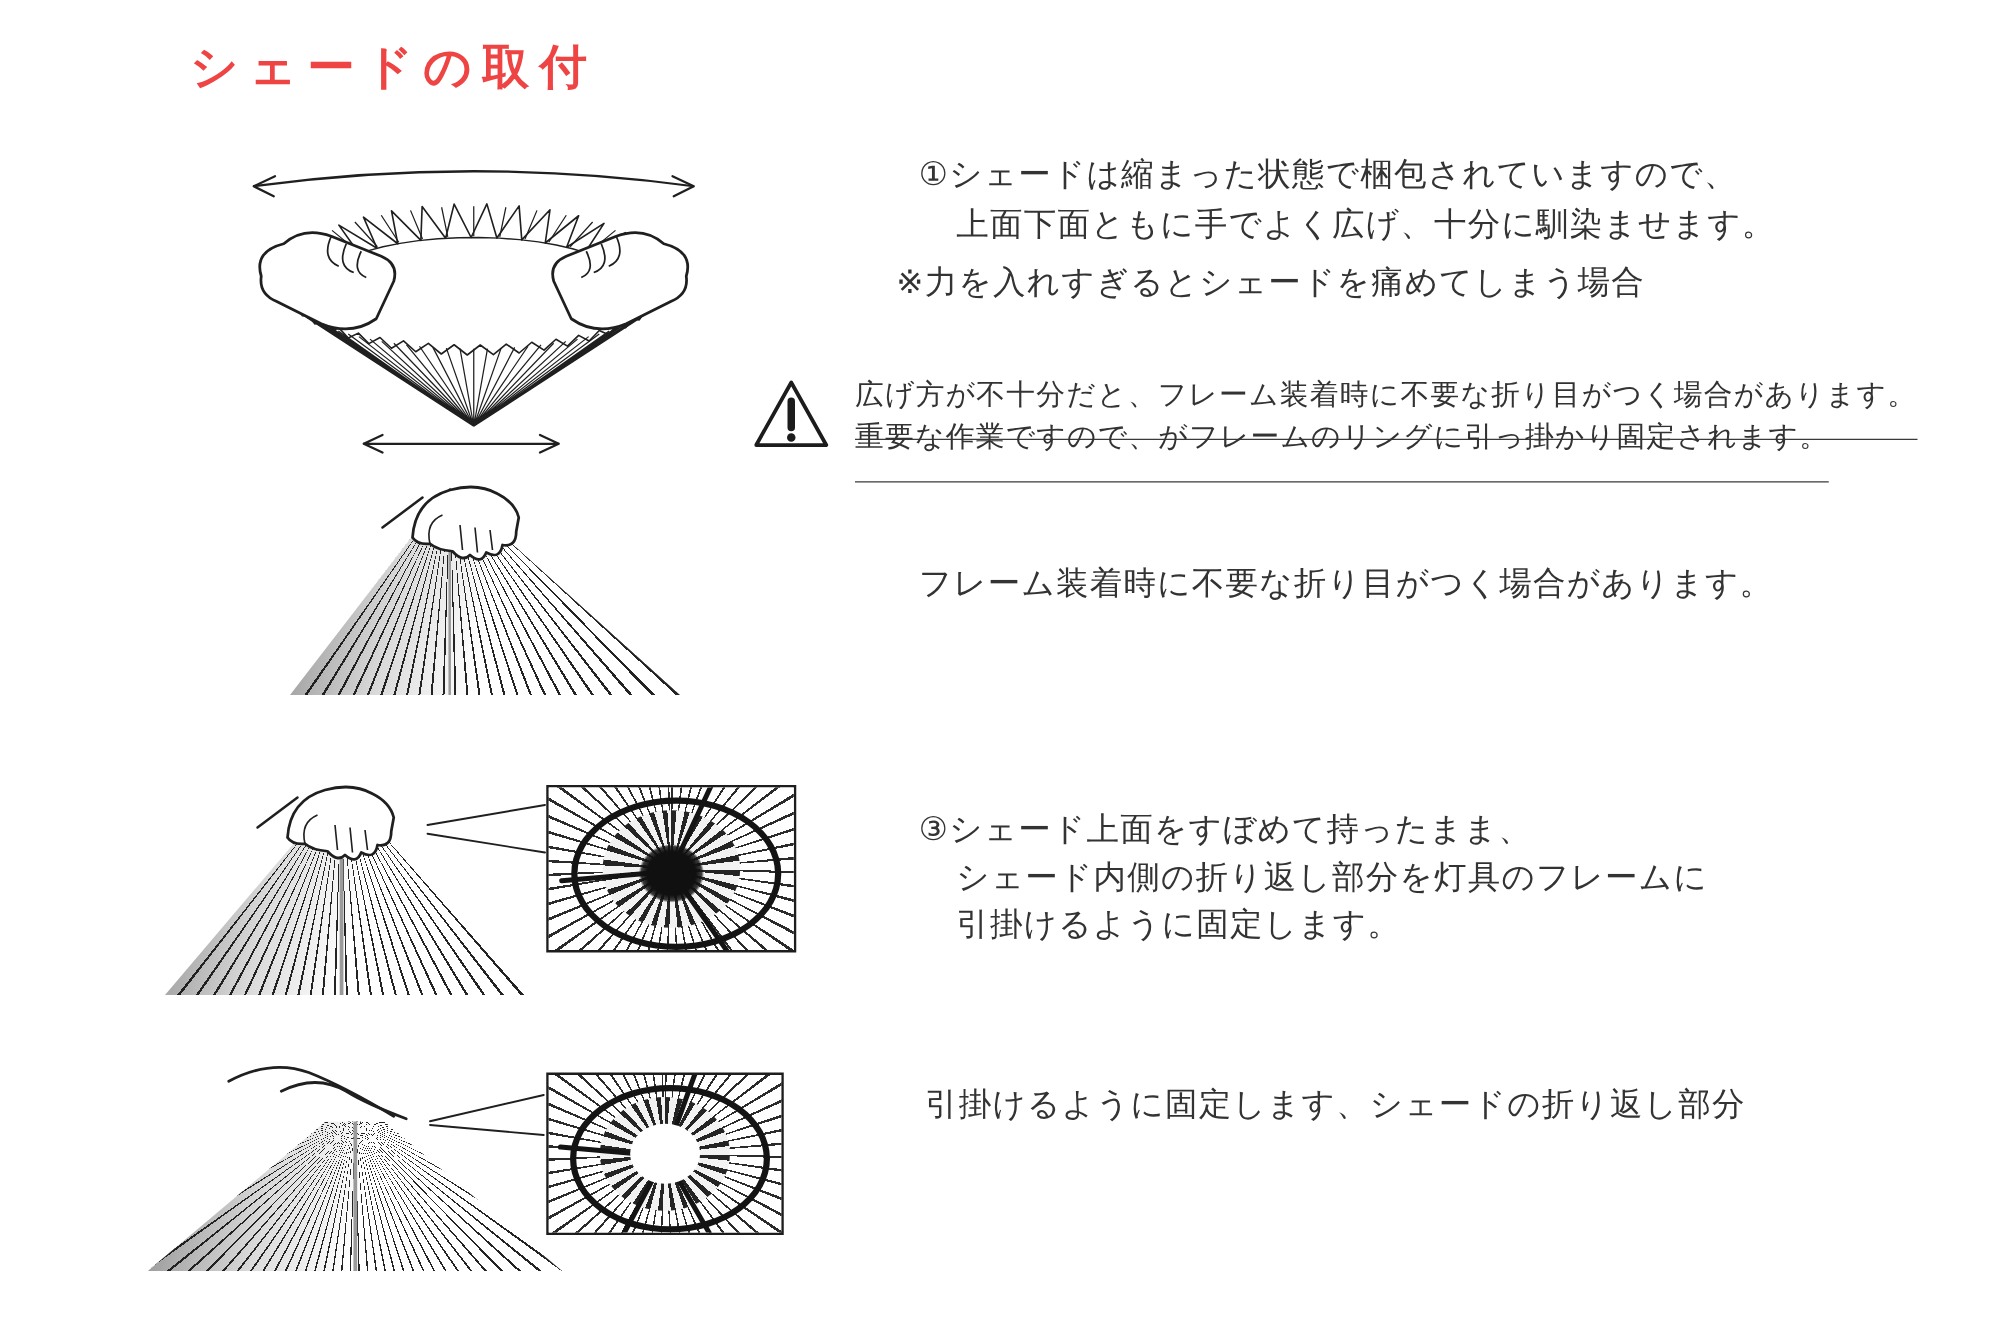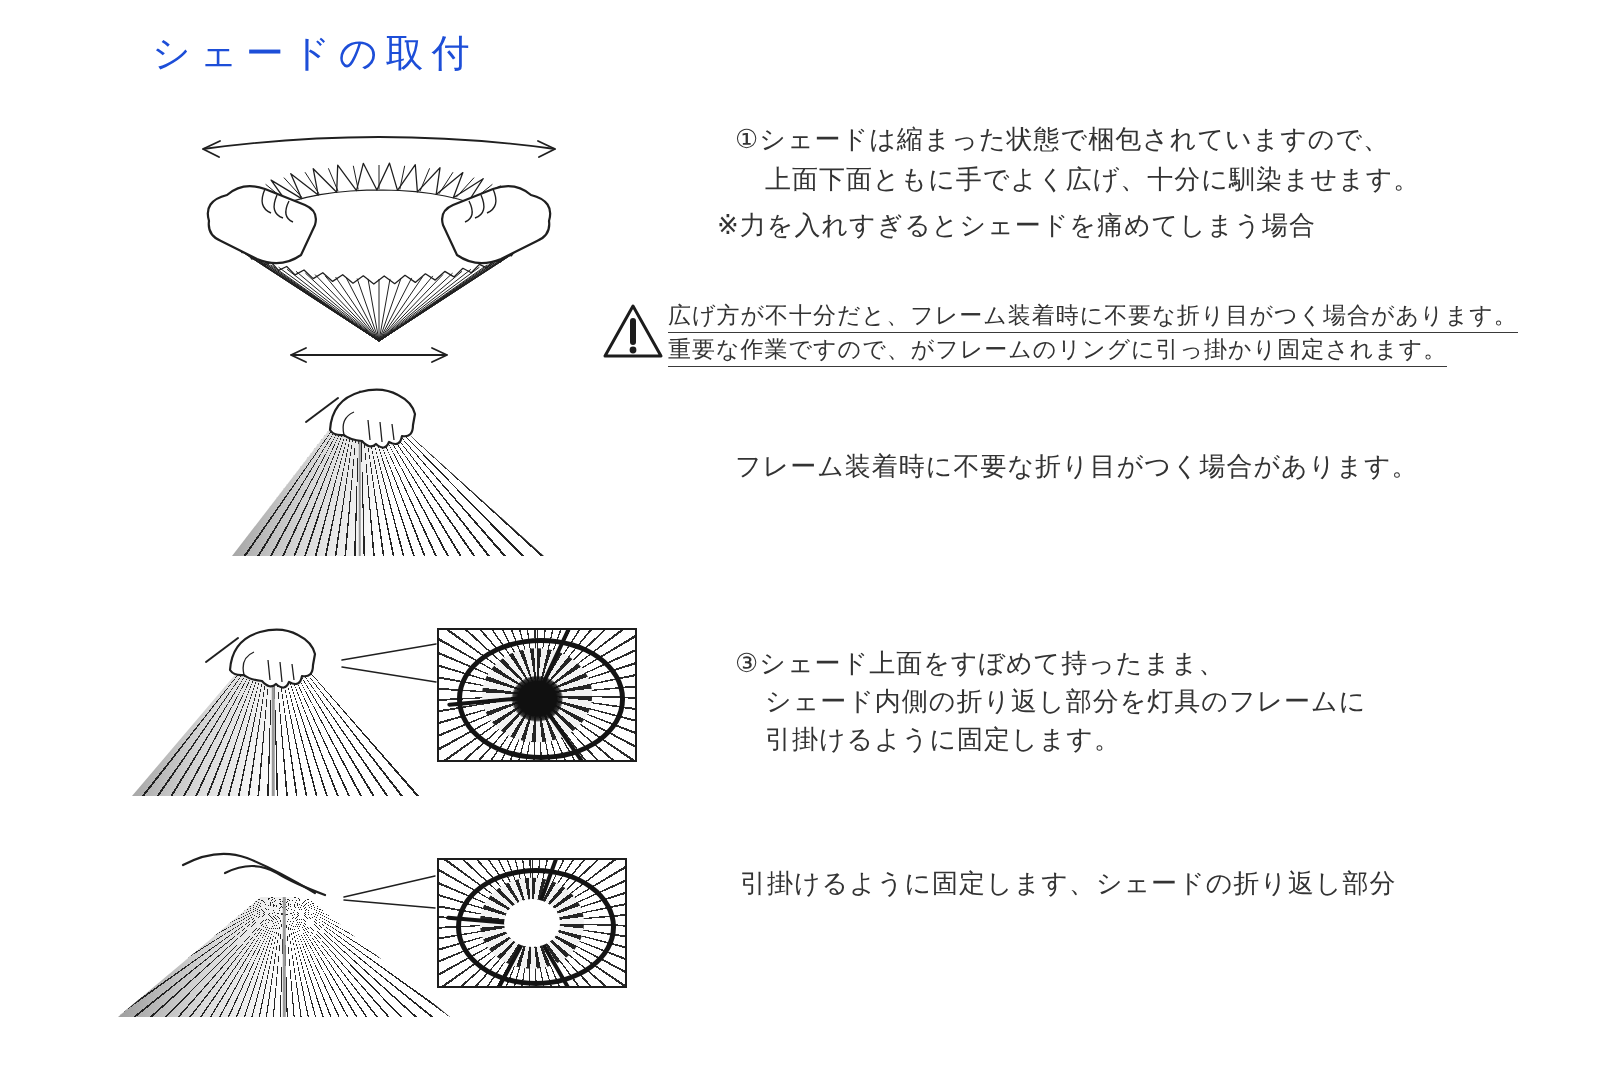--- a/index.html
+++ b/index.html
@@ -1,22 +1,22 @@
 <!DOCTYPE html>
 <html><head>
 <meta charset="utf-8">
 <style>
   html,body{margin:0;padding:0;background:#ffffff;}
   .page{position:relative;width:1600px;height:1066px;background:#ffffff;overflow:hidden;
         font-family:"DejaVu Sans","Liberation Sans",sans-serif;color:#333333;}
   .abs{position:absolute;margin:0;white-space:nowrap;}
-  .title{font-size:38px;font-weight:400;letter-spacing:8px;color:#1d4ed8;}
+  .title{font-size:38px;font-weight:700;letter-spacing:8px;color:#ef4444;}
   .t26{font-size:26px;letter-spacing:1px;}
   .t23{font-size:23px;letter-spacing:1px;}
-  .uline{display:inline-block;border-bottom:1.6px solid #3a3a3a;padding-bottom:1px;}
+  .uline{display:inline-block;border-bottom:1.6px solid #3a3a3a;padding-bottom:20px;margin-left:16px;}
   
   .cone{position:absolute;clip-path:var(--clip);}
   .cone .pleats{position:absolute;inset:0;background-color:#ffffff;
       background-image:repeating-conic-gradient(at var(--ax) 0%, #242424 0deg 0.55deg, #ffffff 0.55deg 3.3deg);}
   .cone .dark{position:absolute;inset:0;
       background:linear-gradient(102deg, rgba(25,25,25,.5) 0%, rgba(25,25,25,.16) 30%, rgba(25,25,25,0) 52%);}
   .cone .seam{position:absolute;top:0;bottom:0;width:2.5px;background:#9a9a9a;left:var(--ax);transform:translateX(-50%);}
   
   .inset{position:absolute;background:#ffffff;border:2px solid #1d1d1d;overflow:hidden;}
   .burst{position:absolute;inset:-2%;background:repeating-conic-gradient(at 50% 50%, #2b2b2b 0deg 1.2deg, #ffffff 1.2deg 6.5deg);}

